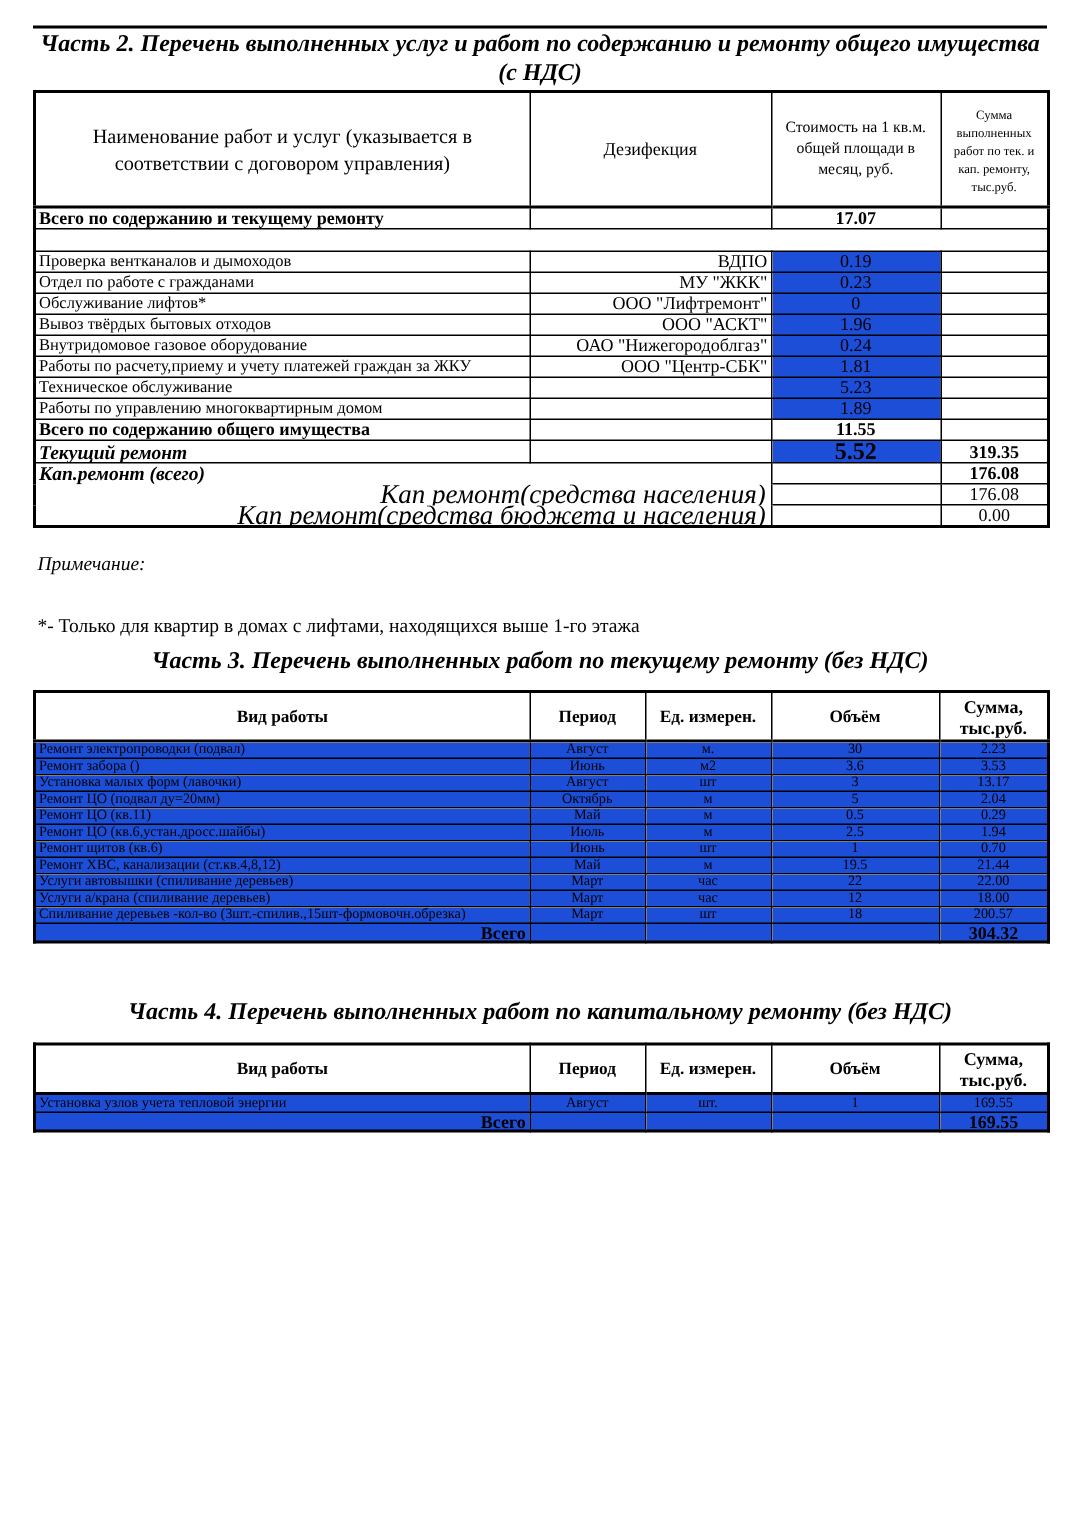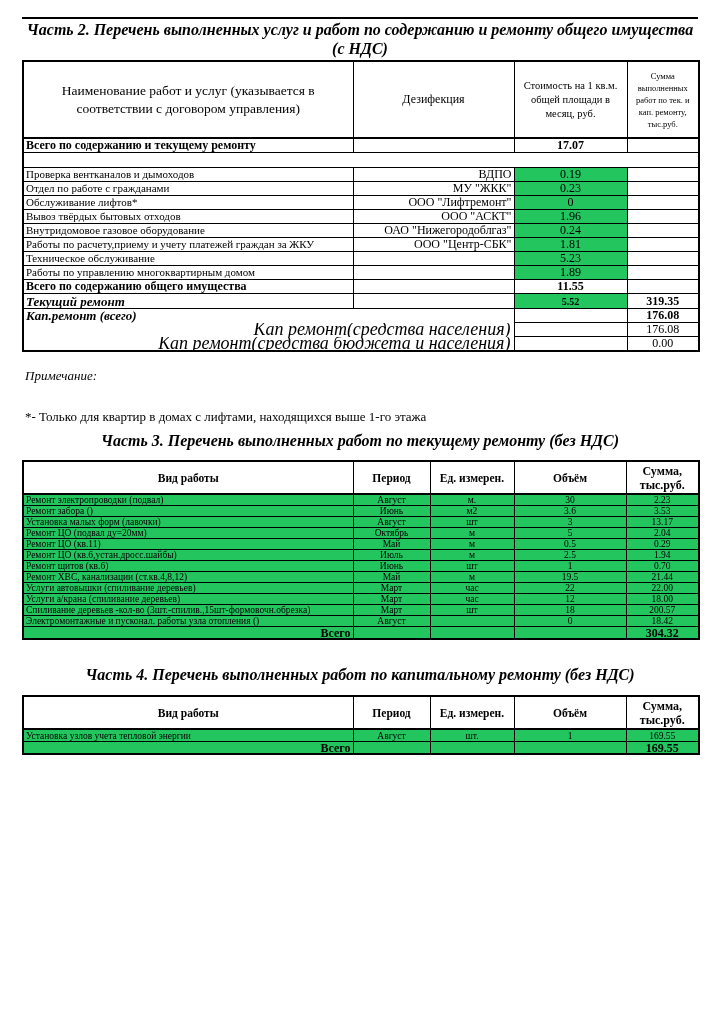--- a/index.html
+++ b/index.html
@@ -7,21 +7,21 @@
          font-family: "Liberation Serif", "DejaVu Serif", serif; color: #000; }
   .rule { position: absolute; left: 22px; width: 676px; height: 2px; background: #000; }
   .title { position: absolute; left: 22px; width: 676px; text-align: center;
            font-weight: bold; font-style: italic; font-size: 16px; line-height: 19px; white-space: nowrap; }
   table { position: absolute; left: 22px; width: 676px; border-collapse: collapse; table-layout: fixed;
           border: 2px solid #000; }
   td { border: 1px solid #000; padding: 0 2px; overflow: hidden; white-space: nowrap; vertical-align: middle; }
   .c { text-align: center; }
   .b { font-weight: bold; }
   .i { font-style: italic; }
-  .y { background: #22c55e; }
+  .y { background: #1d4ed8; }
   .nbt { border-top: none !important; }
   .nbb { border-bottom: none !important; }
   .hdr-bottom td { border-bottom: 2px solid #000; }
   
   #t2 { top: 60px; }
   #t2 td { font-size: 11px; line-height: 13px; }
   #t2 .hdr td { height: 75px; white-space: normal; text-align: center; }
   #t2 .hdr .h1 { font-size: 13.5px; line-height: 18px; padding: 0 20px; }
   #t2 .hdr .h2 { font-size: 12px; }
   #t2 .hdr .h3 { font-size: 10.5px; line-height: 14px; padding: 0 6px; }
@@ -131,21 +131,21 @@
 
   <tr class="total">
     <td class="b">Всего по содержанию общего имущества</td>
     <td></td>
     <td class="b c">11.55</td>
     <td></td>
   </tr>
   <tr class="big">
     <td class="b i">Текущий ремонт</td>
     <td></td>
-    <td class="b c y" style="font-size:10px;">5.52</td>
+    <td class="b c y" style="font-size:16px;">5.52</td>
     <td class="b c" style="font-size:12px;">319.35</td>
   </tr>
   <tr class="cap">
     <td colspan="2" class="b i nbb" style="font-size:13px;">Кап.ремонт (всего)</td>
     <td></td>
     <td class="b c" style="font-size:12px;">176.08</td>
   </tr>
   <tr class="cap">
     <td colspan="2" class="sub nbt nbb">Кап ремонт(средства населения)</td>
     <td></td>
@@ -250,27 +250,20 @@
     <td class="c">12</td>
     <td class="c">18.00</td>
   </tr>
   <tr class="row y">
     <td>Спиливание деревьев -кол-во (3шт.-спилив.,15шт-формовочн.обрезка)</td>
     <td class="c">Март</td>
     <td class="c">шт</td>
     <td class="c">18</td>
     <td class="c">200.57</td>
   </tr>
-  <tr class="row y">
-    <td>Электромонтажные и пусконал. работы узла отопления ()</td>
-    <td class="c">Август</td>
-    <td class="c"></td>
-    <td class="c">0</td>
-    <td class="c">18.42</td>
-  </tr>
   <tr class="tot y">
     <td class="lbl">Всего</td>
     <td></td>
     <td></td>
     <td></td>
     <td class="sumv">304.32</td>
   </tr>
 </tbody>
   </table>
 

